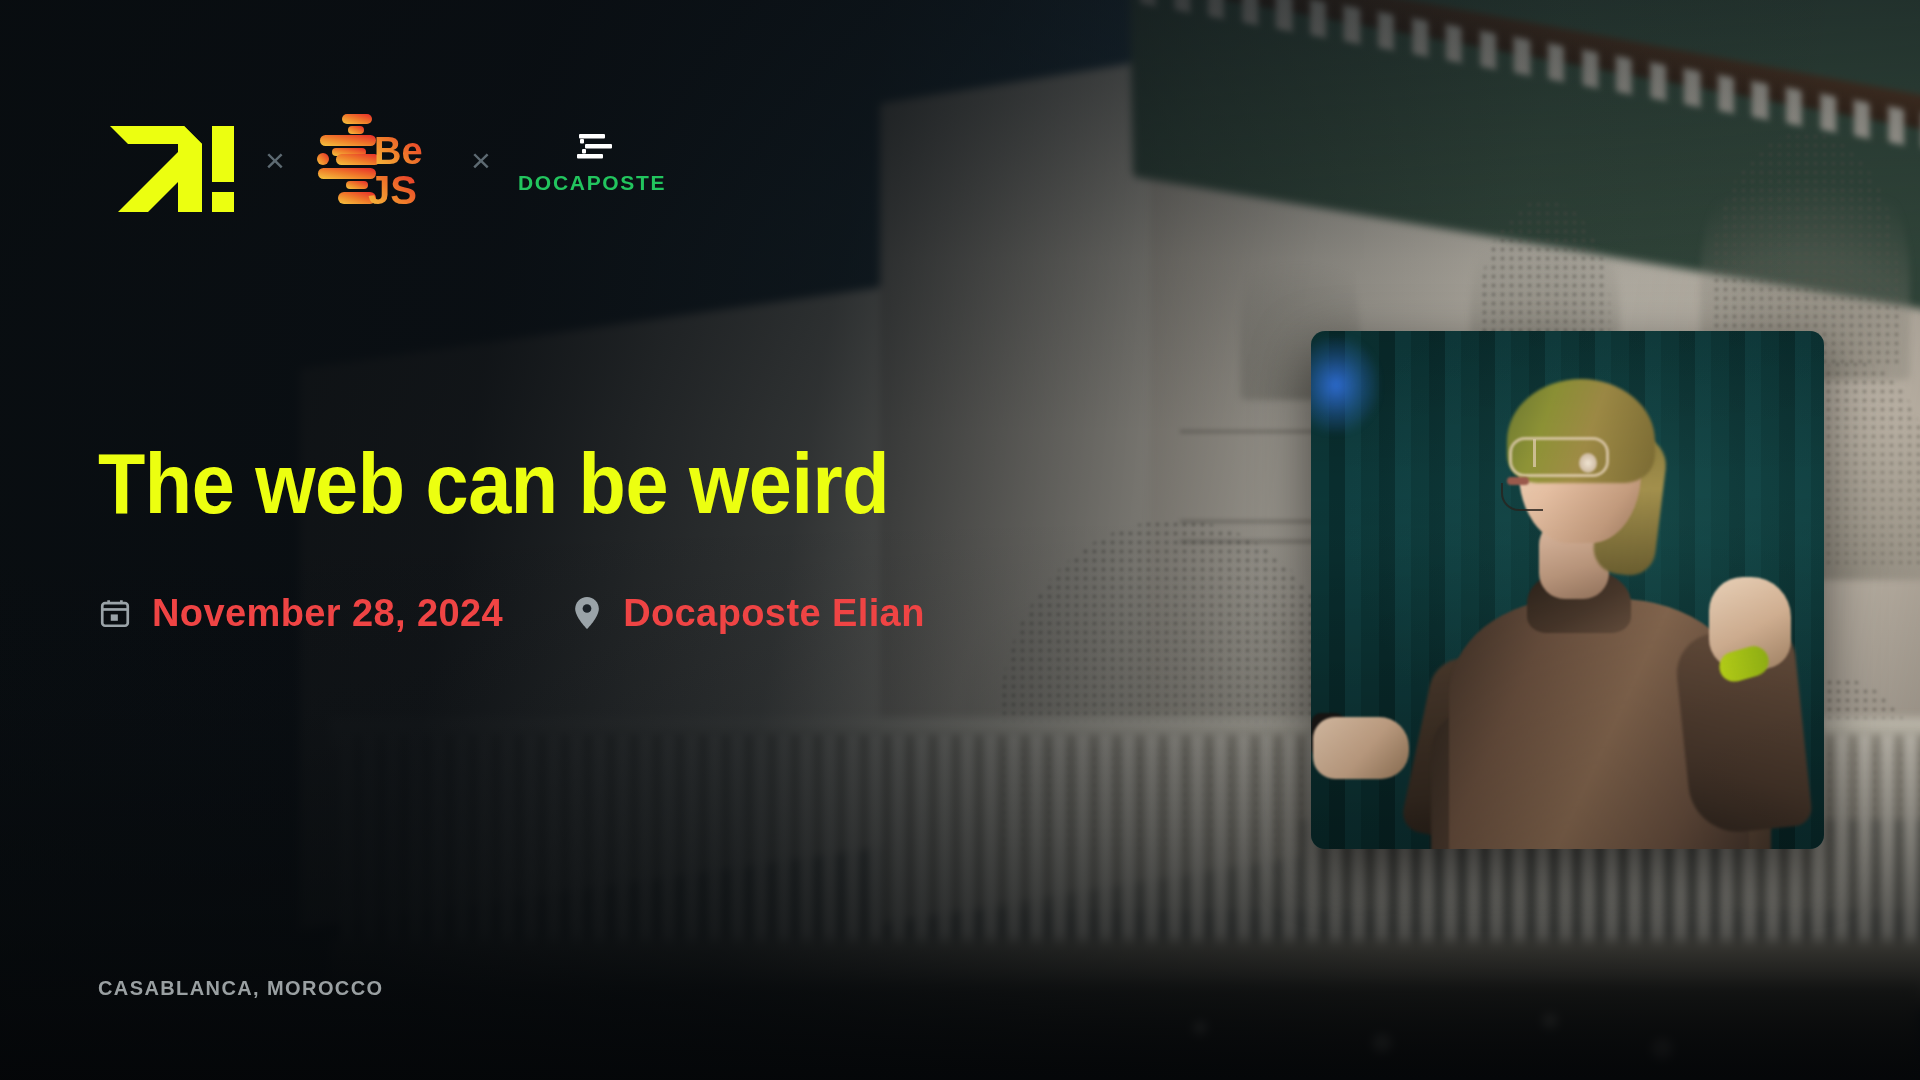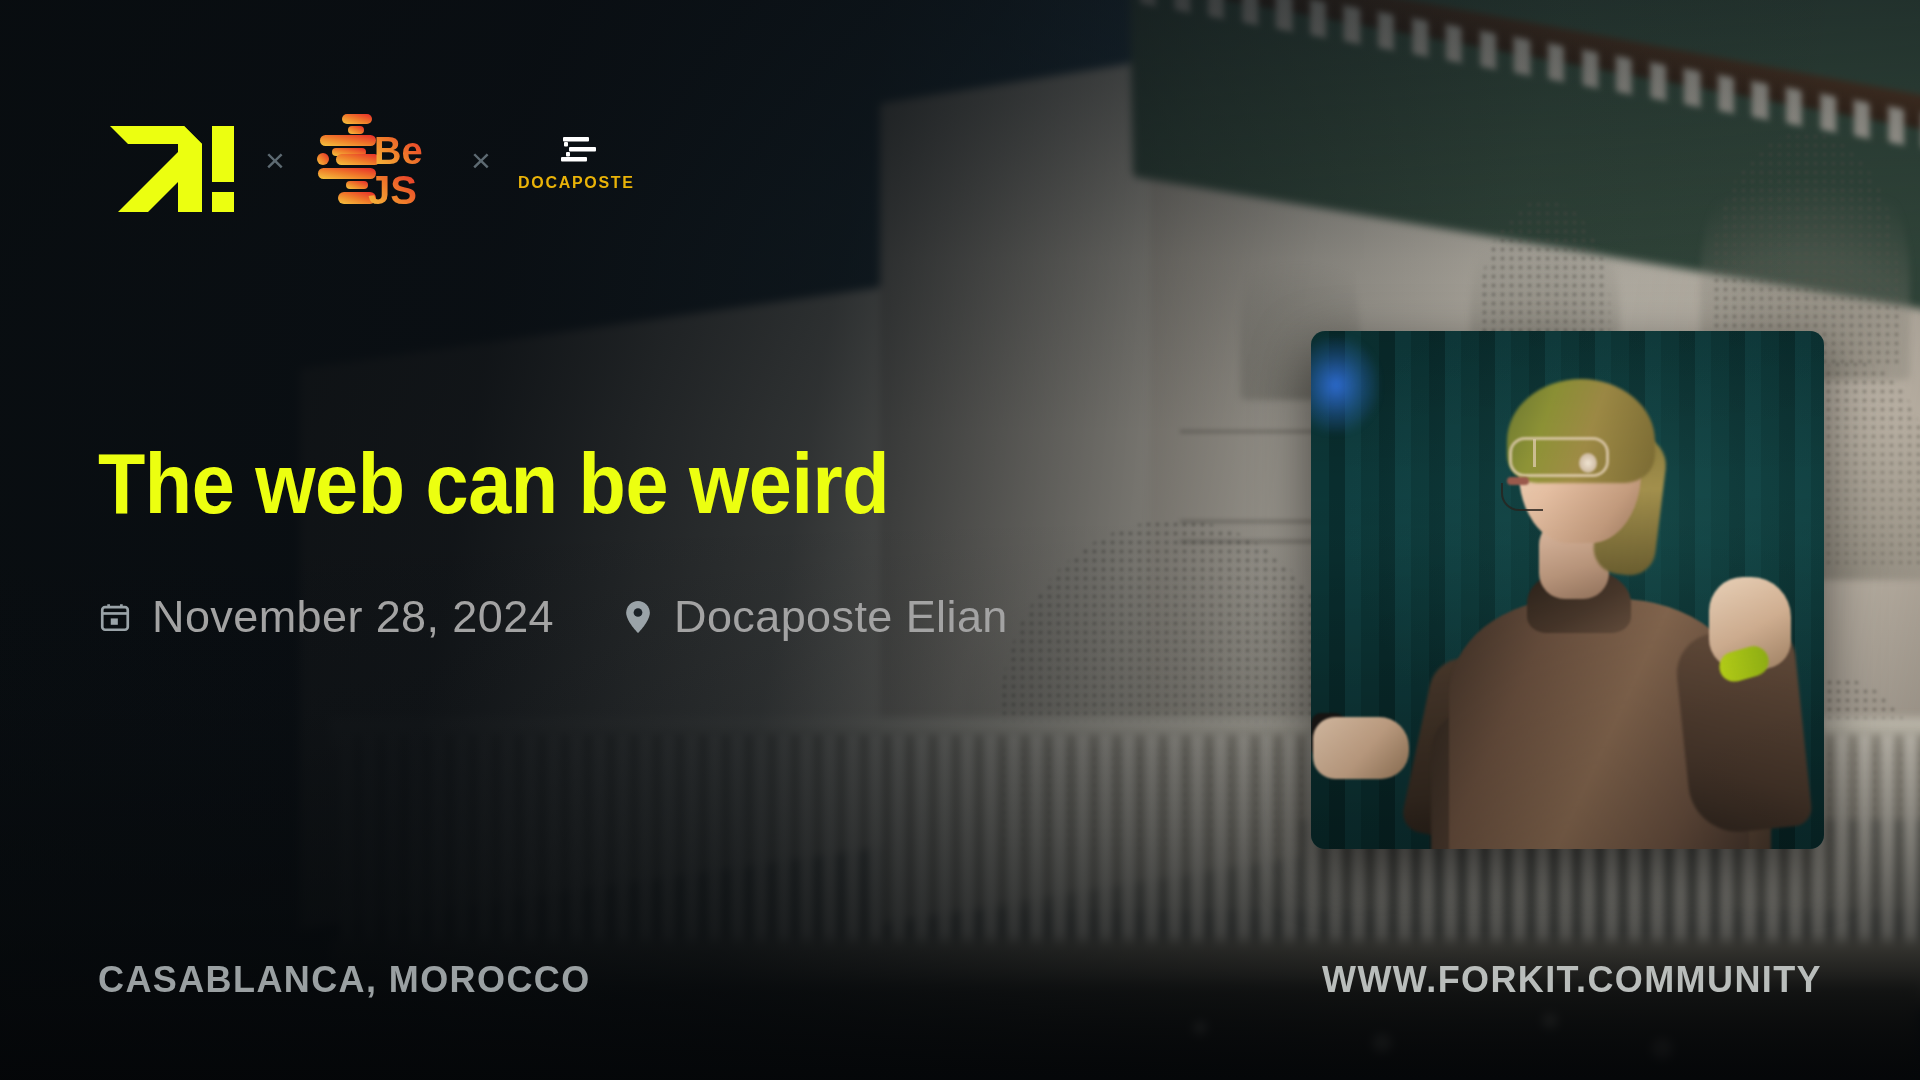--- a/index.html
+++ b/index.html
@@ -206,22 +206,22 @@
   .bejs-logo { width: 132px; height: 96px; display:block; }
   .docaposte {
     display: flex;
     flex-direction: column;
     align-items: center;
     gap: 9px;
     padding-top: 6px;
   }
   .doca-bars { display:block; }
   .doca-word {
-    color: #eab308;
-    font-size: 16px;
+    color: #22c55e;
+    font-size: 21px;
     font-weight: bold;
     letter-spacing: 1.7px;
     line-height: 1;
     font-family: "Liberation Sans", sans-serif;
   }
 
   
   .content { position: absolute; left: 98px; top: 440px; z-index: 7; }
 
   .talk-title {
@@ -251,23 +251,23 @@
     display: flex;
     align-items: center;
     gap: 68px;
   }
   .meta-item {
     display: flex;
     align-items: center;
     gap: 20px;
   }
   .meta-text {
-    color: #a3a3a3;
-    font-size: 45px;
-    font-weight: normal;
+    color: #ef4444;
+    font-size: 38px;
+    font-weight: bold;
     letter-spacing: .4px;
     line-height: 1;
     white-space: nowrap;
     font-family: "Liberation Sans", sans-serif;
   }
   .meta-icon { display:block; flex: 0 0 auto; }
 
   
   .photo-card {
     position: absolute;
@@ -418,21 +418,21 @@
     inset: 0;
     background:
       linear-gradient(180deg, rgba(0,0,0,.06) 0%, rgba(0,0,0,0) 30%, rgba(0,0,0,.22) 100%);
   }
 
   
   .footer-left, .footer-right {
     position: absolute;
     bottom: 82px;
     color: #9aa0a2;
-    font-size: 36px;
+    font-size: 20px;
     font-weight: bold;
     letter-spacing: 1.4px;
     line-height: 1;
     white-space: nowrap;
     z-index: 7;
     font-family: "Liberation Sans Narrow", "Liberation Sans", sans-serif;
   }
   .footer-left  { left: 98px; }
   .footer-right { right: 98px; color: #b9bdbb; }
 </style>
@@ -596,15 +596,14 @@
 
     <div class="ph ph-handR"></div>
     <div class="ph ph-band"></div>
     <div class="ph ph-clicker"></div>
     <div class="ph ph-handL"></div>
 
     <div class="ph ph-grade"></div>
   </div>
 
   <div class="footer-left">CASABLANCA, MOROCCO</div>
-  <div class="footer-right">WWW.FORKIT.COMMUNITY</div>
 
 </div>
 
 </body></html>

